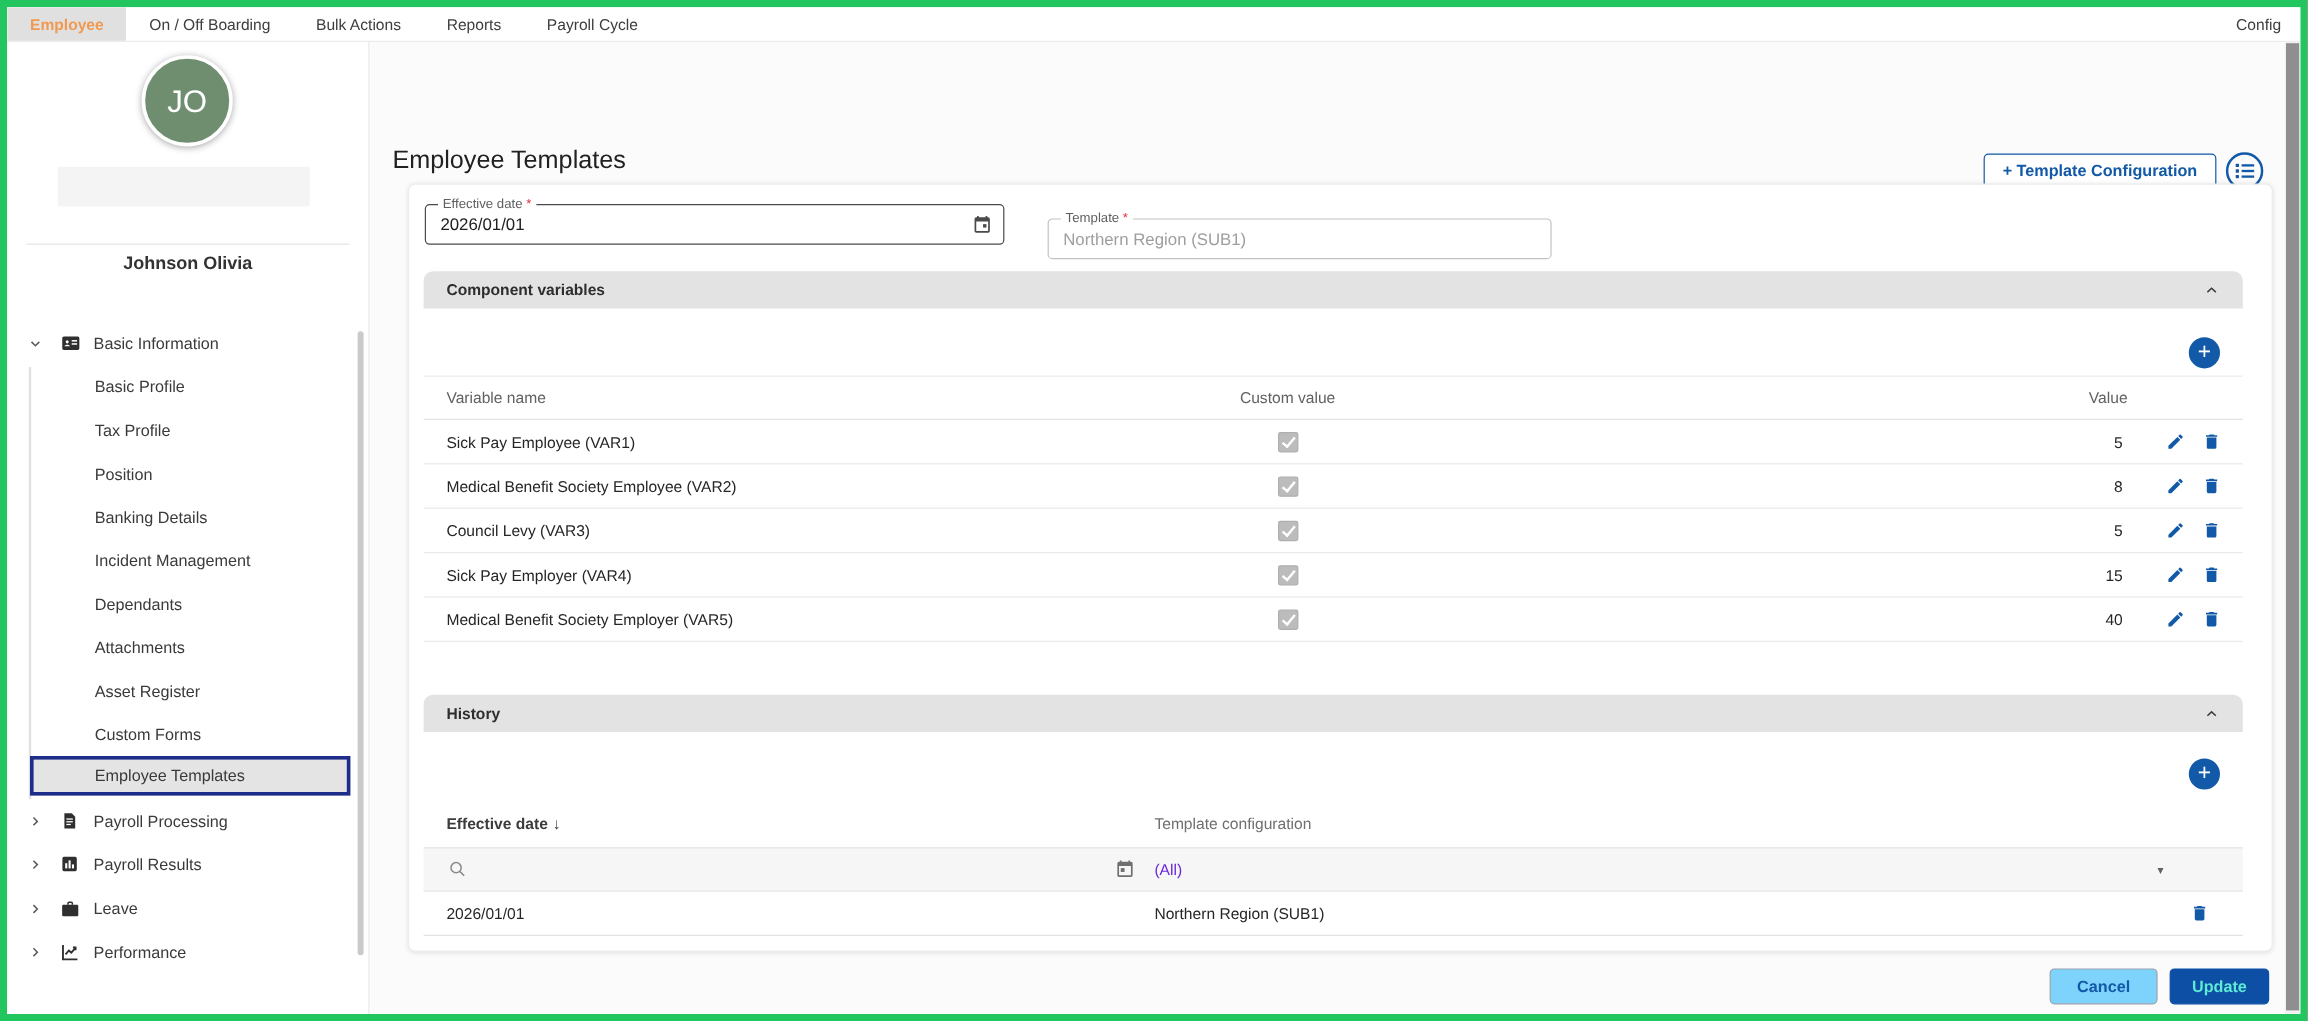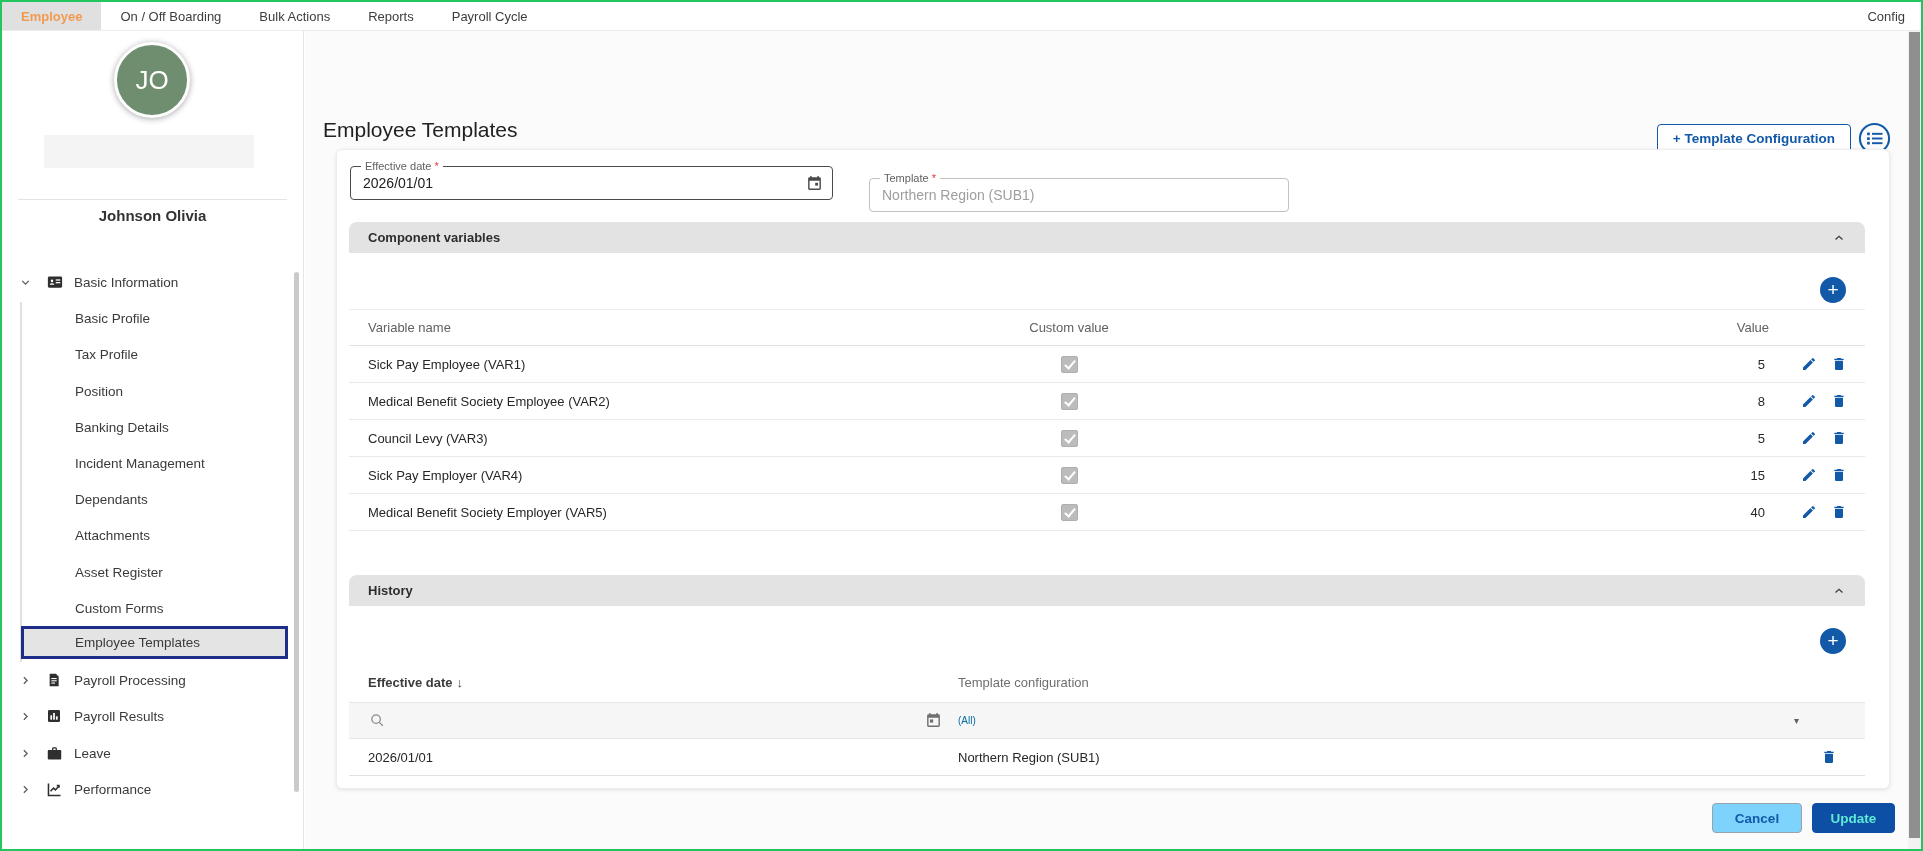--- a/index.html
+++ b/index.html
@@ -1,17 +1,17 @@
 <!DOCTYPE html>
 <html><head>
 <meta charset="utf-8">
 <style>
   * { margin:0; padding:0; box-sizing:border-box; }
   html,body { background:#555; font-family:"Liberation Sans", sans-serif; }
-  .app { position:relative; width:1923px; height:851px; background:#fff; border:2px solid #22c55e; overflow:hidden; }
+  .app { position:relative; width:1923px; height:851px; background:#fff; border:6px solid #22c55e; overflow:hidden; }
 
   
   .topnav { position:absolute; top:0; left:0; right:0; height:29px; background:#fff; border-bottom:1px solid #ececec; display:flex; align-items:stretch; font-size:13px; color:#3d3d3d; }
   .nav-item { display:flex; align-items:center; padding:0 19px; cursor:pointer; white-space:nowrap; }
   .nav-item.active { background:#e0e0e0; color:#f09a51; font-weight:bold; }
   .nav-right { position:absolute; right:16px; top:0; height:29px; display:flex; align-items:center; font-size:13px; color:#3d3d3d; }
 
   
   .vscroll { position:absolute; top:29px; right:0; width:13px; bottom:0; background:#f2f2f2; }
   .vscroll .thumb { position:absolute; top:1px; left:1px; width:11px; height:806px; background:#8f8f8f; }
@@ -78,21 +78,21 @@
   .icon-del { right:16px; }
 
   
   .h-cols { position:relative; height:40px; display:flex; align-items:center; font-size:13px; }
   .h-col1 { position:absolute; left:19px; color:#3c3c3c; font-weight:bold; }
   .h-col1 .sort { font-weight:normal; color:#444; margin-left:4px; }
   .h-col2 { position:absolute; left:609px; color:#6f6f6f; }
   .h-filter { position:relative; height:37px; background:#f6f6f6; border-top:1px solid #e7e7e7; border-bottom:1px solid #e7e7e7; }
   .h-filter .search { position:absolute; left:20px; top:9px; }
   .h-filter .fcal { position:absolute; left:576px; top:9px; }
-  .h-filter .all { position:absolute; left:609px; top:0; height:100%; display:flex; align-items:center; font-size:10px; color:#0369a1; }
+  .h-filter .all { position:absolute; left:609px; top:0; height:100%; display:flex; align-items:center; font-size:13px; color:#6d28d9; }
   .h-filter .caret { position:absolute; right:66px; top:0; height:100%; display:flex; align-items:center; font-size:10px; color:#616161; }
   .h-row { position:relative; height:37px; border-bottom:1px solid #e2e2e2; font-size:13px; color:#262626; display:flex; align-items:center; }
   .h-c1 { position:absolute; left:19px; }
   .h-c2 { position:absolute; left:609px; }
   .h-del { right:26px; }
 
   
   .footer { position:absolute; top:772px; right:13px; display:flex; gap:10px; }
   .btn { height:30px; border-radius:4px; font-size:13.5px; font-weight:bold; cursor:pointer; display:flex; align-items:center; justify-content:center; }
   .btn-cancel { width:90px; background:#7dd3fc; border:1px solid #9aa2ae; color:#1259a7; }

